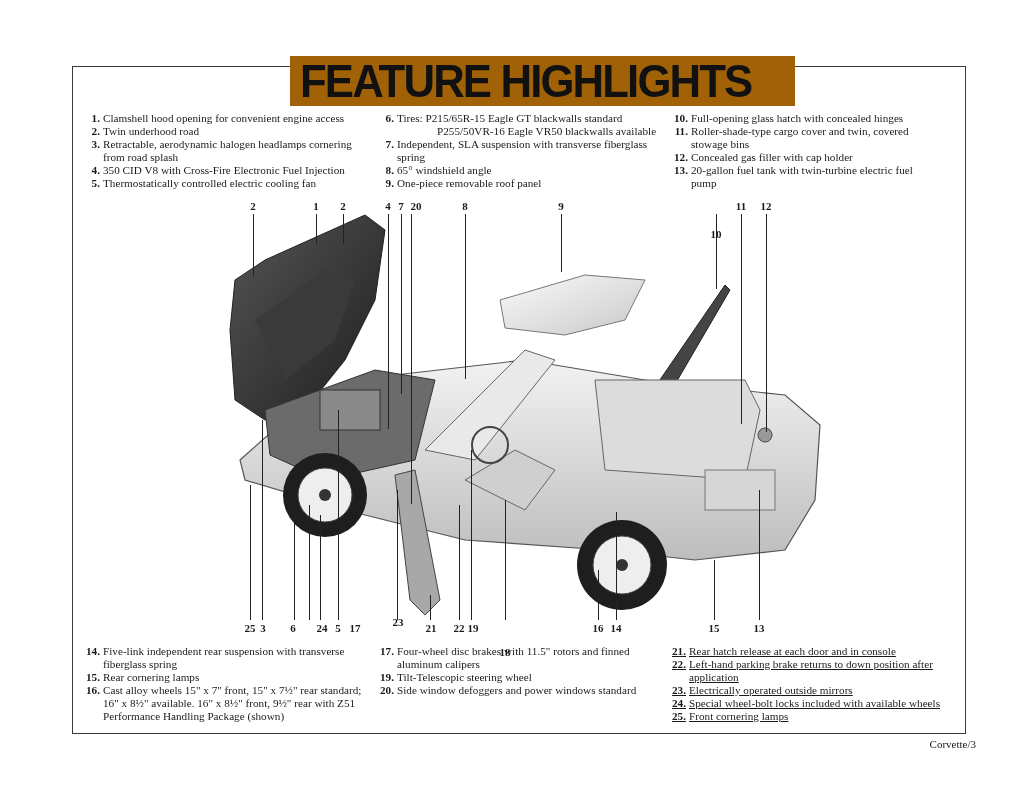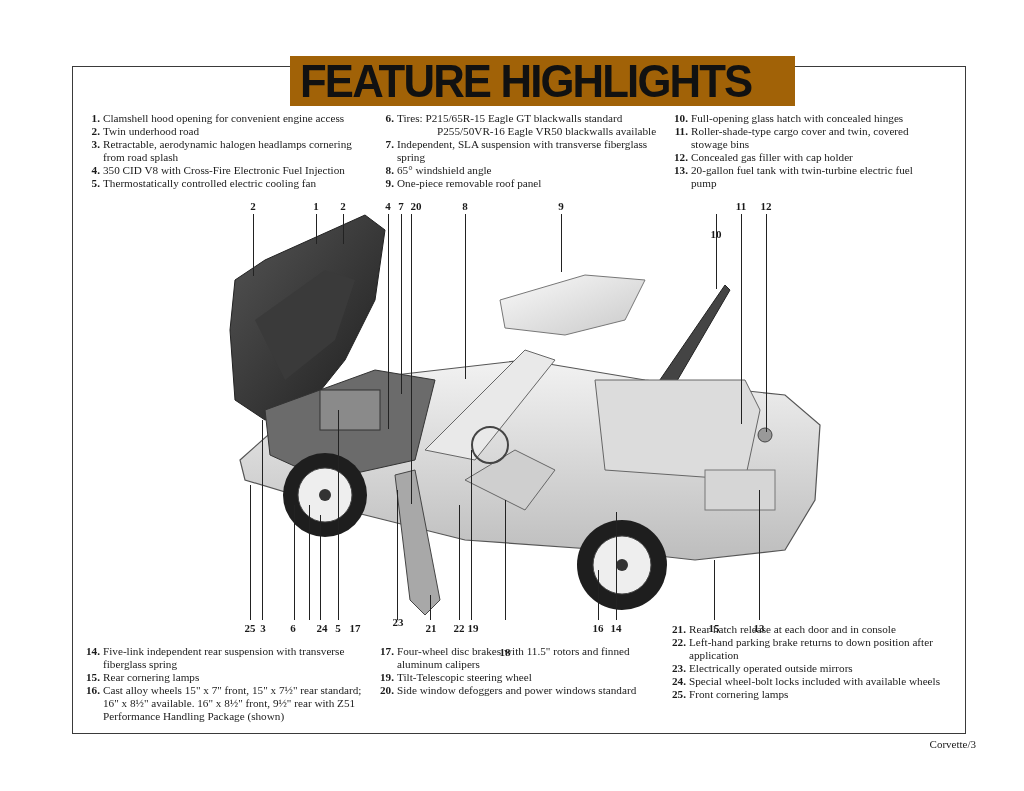--- a/index.html
+++ b/index.html
@@ -217,21 +217,21 @@
   <div class="item">
       <span class="num wide">19.</span>
       <span class="txt">Tilt-Telescopic steering wheel</span>
     </div>
   <div class="item">
       <span class="num wide">20.</span>
       <span class="txt">Side window defoggers and power windows standard</span>
     </div>
 </div>
 
-<div class="col" style="left:670px; top:623px; width:285px;">
+<div class="col" style="left:670px; top:645px; width:285px;text-decoration:underline;">
   <div class="item">
       <span class="num wide">21.</span>
       <span class="txt">Rear hatch release at each door and in console</span>
     </div>
   <div class="item">
       <span class="num wide">22.</span>
       <span class="txt">Left-hand parking brake returns to down position after application</span>
     </div>
   <div class="item">
       <span class="num wide">23.</span>

